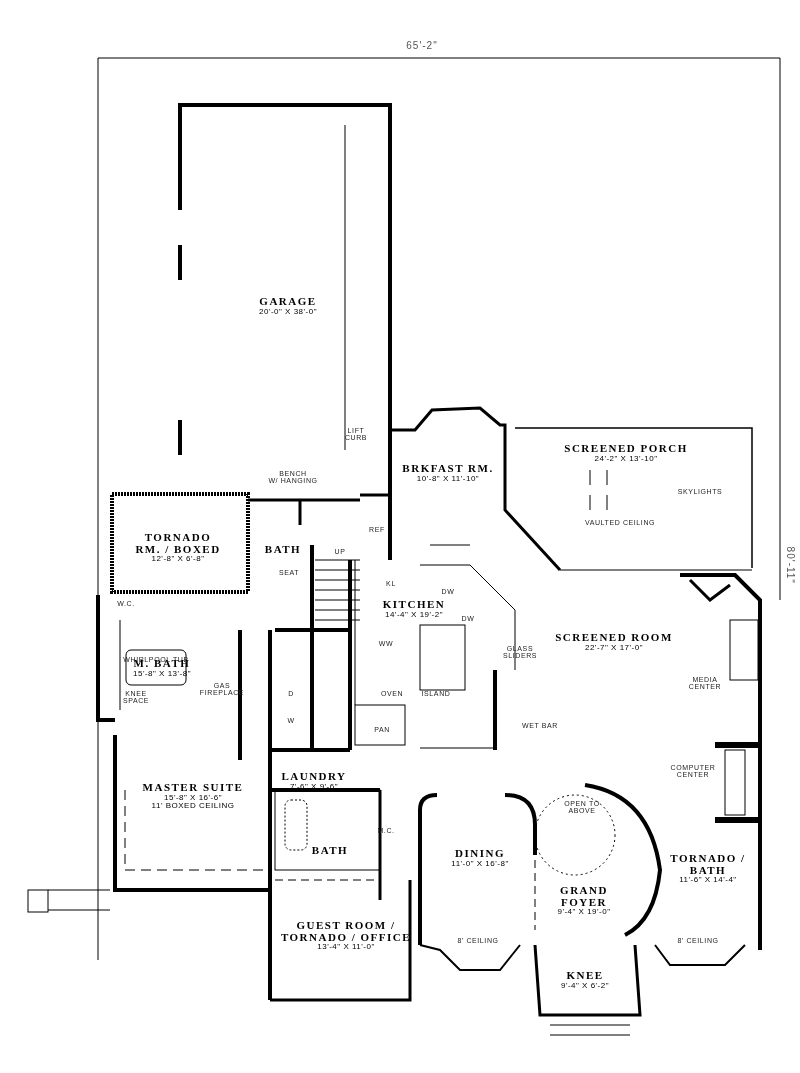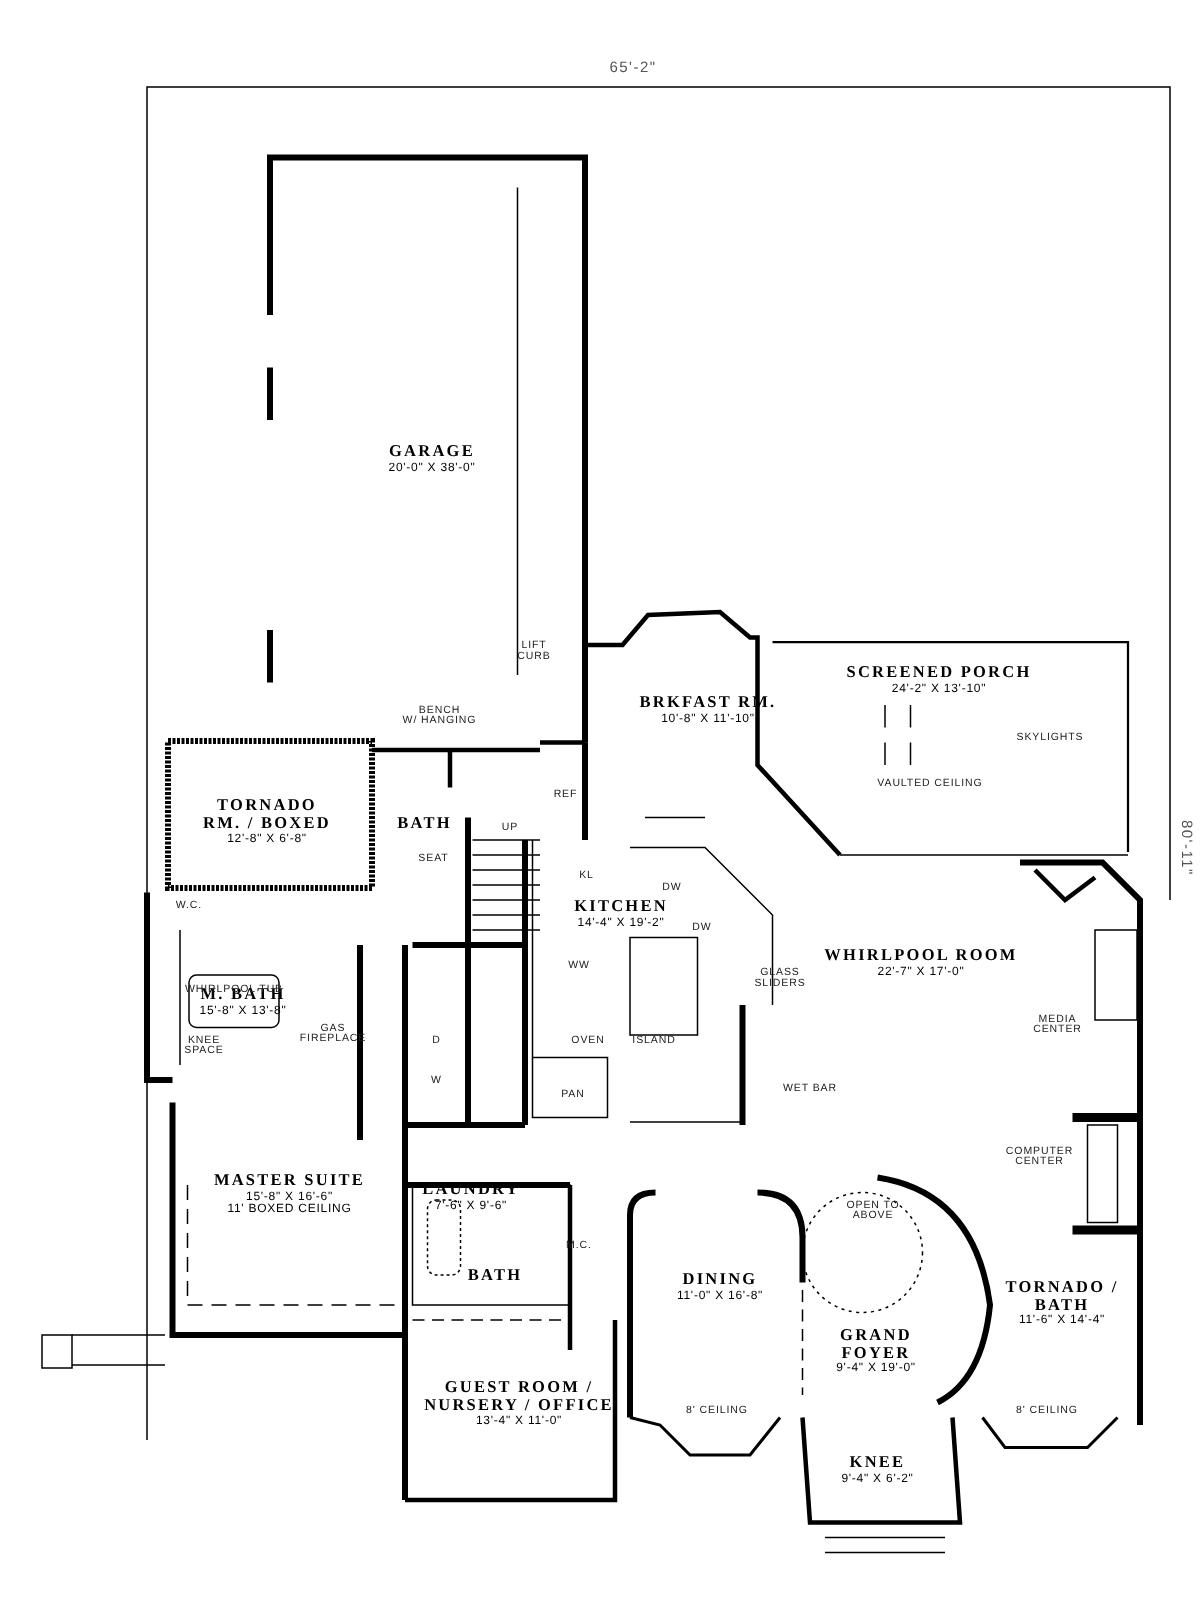--- a/index.html
+++ b/index.html
@@ -113,21 +113,21 @@
 </svg>
 
 <div class="lbl overall" style="left:422px; top:41px;">65'-2"</div>
 <div class="lbl overall vert" style="left:790px; top:560px;">80'-11"</div>
 
 <div class="lbl" style="left:288px; top:296px;">
   <div class="rname">GARAGE</div>
   <div class="rdim">20'-0" X 38'-0"</div>
 </div>
 
-<div class="lbl" style="left:472px; top:463px;">
+<div class="lbl" style="left:448px; top:463px;">
   <div class="rname">BRKFAST RM.</div>
   <div class="rdim">10'-8" X 11'-10"</div>
 </div>
 
 <div class="lbl" style="left:626px; top:443px;">
   <div class="rname">SCREENED PORCH</div>
   <div class="rdim">24'-2" X 13'-10"</div>
 </div>
 <div class="lbl note" style="left:700px; top:488px;">SKYLIGHTS</div>
 <div class="lbl note" style="left:620px; top:519px;">VAULTED CEILING</div>
@@ -141,30 +141,30 @@
 <div class="lbl" style="left:283px; top:544px;">
   <div class="rname">BATH</div>
 </div>
 
 <div class="lbl" style="left:414px; top:599px;">
   <div class="rname">KITCHEN</div>
   <div class="rdim">14'-4" X 19'-2"</div>
 </div>
 
 <div class="lbl" style="left:614px; top:632px;">
-  <div class="rname">WHIRLPOOL ROOM</div>
+  <div class="rname">SCREENED ROOM</div>
   <div class="rdim">22'-7" X 17'-0"</div>
 </div>
 
 <div class="lbl" style="left:162px; top:658px;">
   <div class="rname">M. BATH</div>
   <div class="rdim">15'-8" X 13'-8"</div>
 </div>
 
-<div class="lbl" style="left:314px; top:788px;">
+<div class="lbl" style="left:314px; top:771px;">
   <div class="rname">LAUNDRY</div>
   <div class="rdim">7'-6" X 9'-6"</div>
 </div>
 
 <div class="lbl" style="left:193px; top:782px;">
   <div class="rname">MASTER SUITE</div>
   <div class="rdim">15'-8" X 16'-6"</div>
   <div class="rdim">11' BOXED CEILING</div>
 </div>
 
@@ -191,21 +191,21 @@
 
 <div class="lbl" style="left:708px; top:853px;">
   <div class="rname">TORNADO /</div>
   <div class="rname">BATH</div>
   <div class="rdim">11'-6" X 14'-4"</div>
 </div>
 <div class="lbl note" style="left:698px; top:937px;">8' CEILING</div>
 
 <div class="lbl" style="left:346px; top:920px;">
   <div class="rname">GUEST ROOM /</div>
-  <div class="rname">NURSERY / OFFICE</div>
+  <div class="rname">TORNADO / OFFICE</div>
   <div class="rdim">13'-4" X 11'-0"</div>
 </div>
 
 <div class="lbl" style="left:585px; top:970px;">
   <div class="rname">KNEE</div>
   <div class="rdim">9'-4" X 6'-2"</div>
 </div>
 
 <div class="lbl note" style="left:293px; top:470px;">
   <div>BENCH</div>

